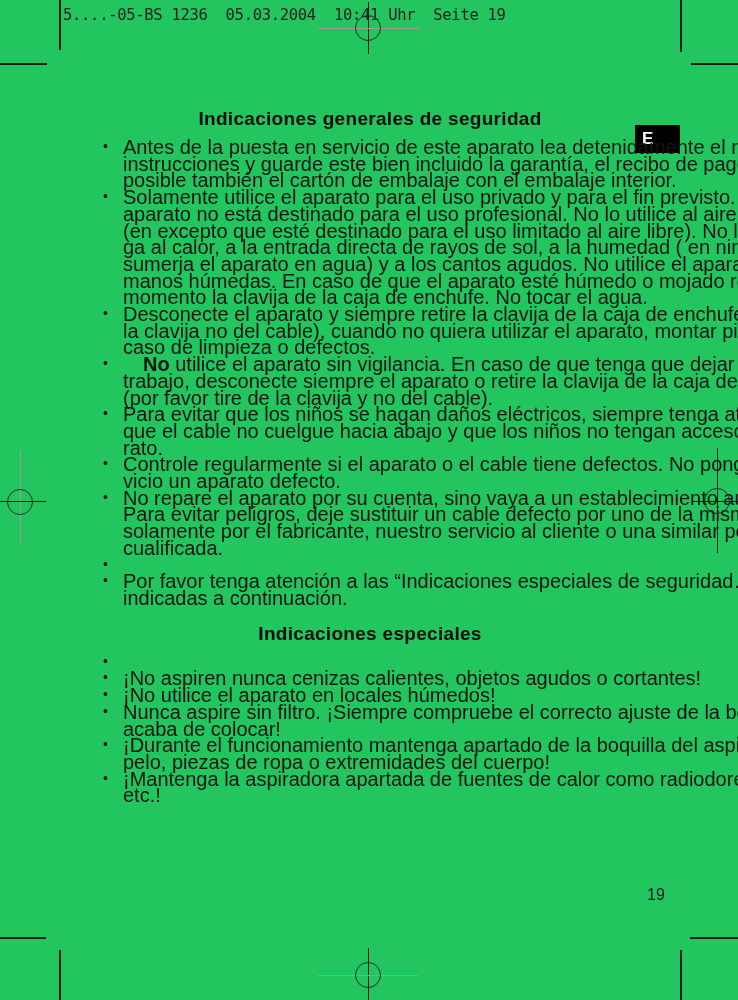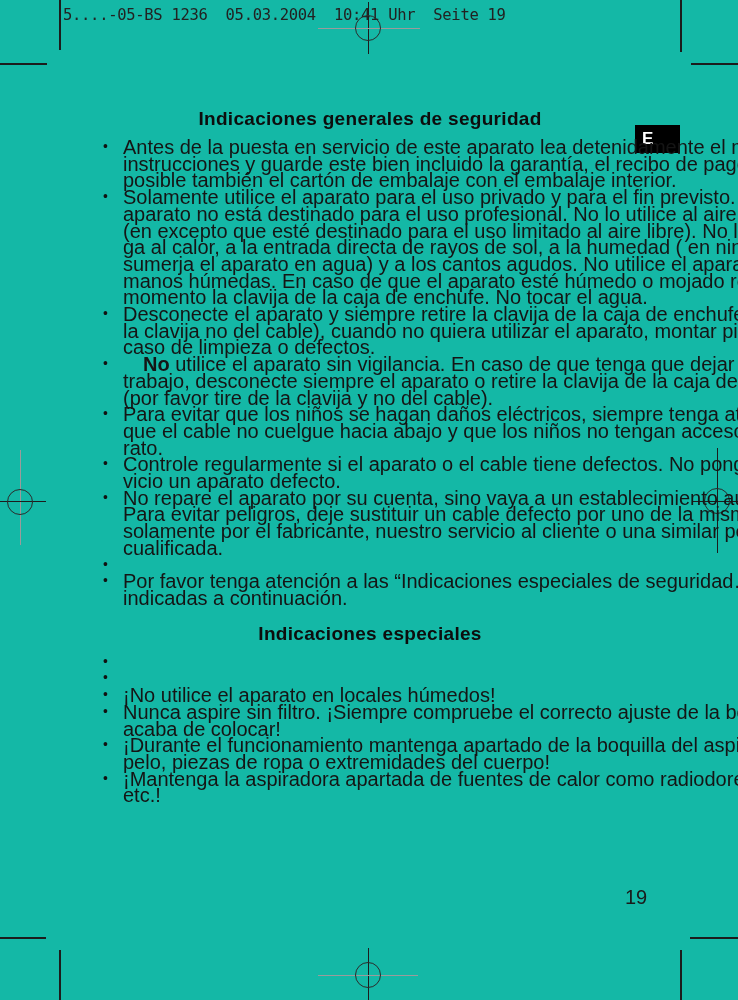--- a/index.html
+++ b/index.html
@@ -1,17 +1,17 @@
 <!DOCTYPE html>
 <html><head>
 <meta charset="utf-8">
 <style>
   html,body{margin:0;padding:0;background:#e8e8e8;}
   #page{
-    position:relative;width:738px;height:1000px;background:#14b8a6;
+    position:relative;width:738px;height:1000px;background:#22c55e;
     font-family:"Liberation Sans",sans-serif;color:#111;overflow:hidden;
   }
   
   .print-header{
     position:absolute;left:63px;top:6px;
     font-family:"DejaVu Sans Mono","Liberation Mono",monospace;
     font-size:15.5px;color:#222;white-space:pre;letter-spacing:-0.3px;
   }
   
   .line{position:absolute;background:#1c1c1c;}
@@ -32,21 +32,21 @@
     font-size:19px;font-weight:bold;text-align:center;line-height:22px;
     margin:0 0 9px 0;letter-spacing:0.3px;color:#0d0d0d;
   }
   .section-title.second{margin-top:16px;}
   ul.bullets{list-style:none;margin:0;padding:0;}
   ul.bullets li{display:flex;align-items:flex-start;}
   .marker{flex:0 0 20px;width:20px;font-size:13.8px;line-height:16.7px;color:#111;}
   .btext{white-space:pre;font-size:20px;line-height:16.7px;color:#151515;}
   .btext .bold{font-weight:bold;margin-left:20px;}
   
-  .page-number{position:absolute;left:625px;top:886px;font-size:20px;color:#1a1a1a;}
+  .page-number{position:absolute;left:647px;top:886px;font-size:16px;color:#1a1a1a;}
 </style>
 </head>
 <body>
 
 <div id="page">
 
   <div class="print-header">5....-05-BS 1236  05.03.2004  10:41 Uhr  Seite 19</div>
 
   <div class="line" style="left:59px;top:0;width:1.5px;height:50px;"></div>
   <div class="line" style="left:0;top:63px;width:47px;height:1.5px;"></div>
@@ -142,20 +142,21 @@
     </ul>
 
     <h2 class="section-title second">Indicaciones especiales</h2>
 
     <ul class="bullets">
       <li>
         <span class="marker">•</span>
       </li>
       <li>
         <span class="marker">•</span>
+        <div class="btext">¡No aspiren nunca cenizas calientes, objetos agudos o cortantes!</div>
       </li>
       <li>
         <span class="marker">•</span>
         <div class="btext">¡No utilice el aparato en locales húmedos!</div>
       </li>
       <li>
         <span class="marker">•</span>
         <div class="btext">Nunca aspire sin filtro. ¡Siempre compruebe el correcto ajuste de la bolsa que
 acaba de colocar!</div>
       </li>

